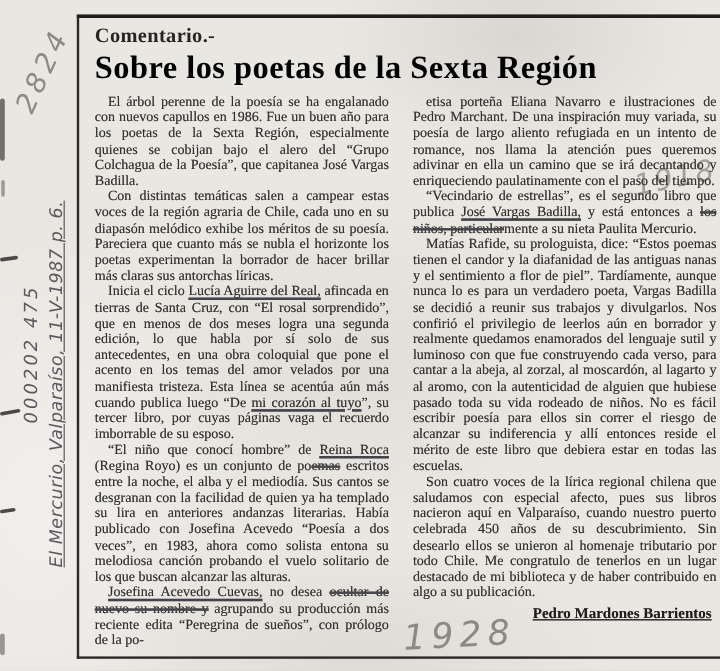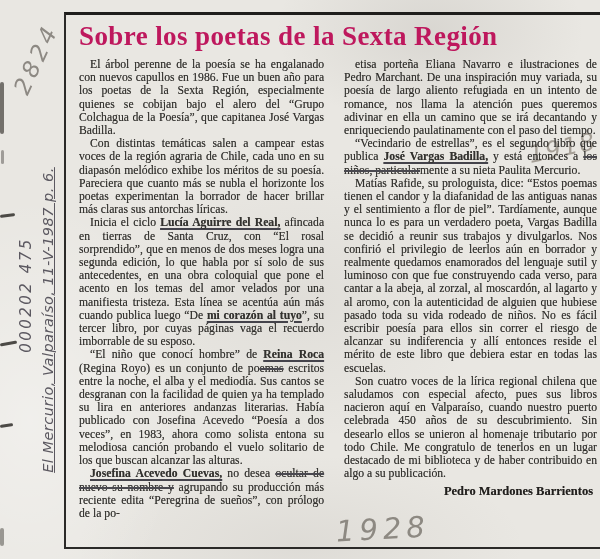--- a/index.html
+++ b/index.html
@@ -21,37 +21,38 @@
     box-sizing:border-box;
     border-top:3px solid #1f1e1c;
     border-left:2px solid #2b2a28;
     border-bottom:2px solid #2b2a28;
     padding:5px 3px 2px 13px;
   }
   .kicker {
     font-weight:bold; font-size:17px; color:#262522; letter-spacing:0.3px; line-height:20px;
   }
   .headline {
-    font-weight:bold; font-size:27px; color:#be185d; letter-spacing:0.4px;
+    font-weight:bold; font-size:27px; color:#000000; letter-spacing:0.4px;
     line-height:30px; margin:1px 0 7px 0;
   }
   .cols { display:flex; gap:20px; }
   .col { text-align:justify; color:#32312e; }
   .col-1 { width:250px; }
   .col-2 { width:258px; }
   .para {
     margin:0; font-size:11.7px; line-height:13.2px; text-indent:11px;
     text-shadow:0 0 0.4px rgba(40,38,35,0.55);
   }
-  .u { text-decoration:underline; text-decoration-thickness:2px; text-decoration-color:#44434b; text-underline-offset:2px;font-weight:bold; }
+  .u { text-decoration:underline; text-decoration-thickness:2px; text-decoration-color:#44434b; text-underline-offset:2px; }
   .s { text-decoration:line-through; text-decoration-thickness:1.8px; text-decoration-color:#4a4950; }
   .byline {
     text-align:right; font-weight:bold; font-size:12.5px; color:#211f1d;
     margin-top:3px; padding-right:4px;
     text-shadow:0 0 0.4px rgba(40,38,35,0.55);
+    text-decoration:underline;
   }
   .hand {
     position:absolute; font-family:"DejaVu Sans", sans-serif; font-style:italic;
     white-space:nowrap; pointer-events:none;
   }
   .pencil { color:#908c86; }
   .ink    { color:#5b5860; }
   .note-2824 { left:-14px; top:46px; width:100px; text-align:center;
     font-size:23px; letter-spacing:4px; transform:rotate(-65deg); color:#8d8983; }
   .source-citation { left:-171px; top:311px; width:440px; height:18px; text-align:center;
@@ -84,20 +85,21 @@
   <div class="margin-tick tick-b"></div>
   <div class="margin-tick tick-c"></div>
 
   <div class="hand pencil note-2824">2824</div>
   <div class="hand ink source-citation">El Mercurio, Valparaíso, 11-V-1987  p. 6.</div>
   <div class="hand ink catalog-number">000202 475</div>
   <div class="hand pencil note-1918">1918</div>
   <div class="hand pencil note-1928">1928</div>
 
   <div class="clipping">
+    <div class="kicker">Comentario.-</div>
     <h1 class="headline">Sobre los poetas de la Sexta Región</h1>
 
     <div class="cols">
       <div class="col col-1">
           <p class="para"><span>El árbol perenne de la poesía se ha engalanado con nuevos capullos en 1986. Fue un buen año para los poetas de la Sexta Región, especialmente quienes se cobijan bajo el alero del “Grupo Colchagua de la Poesía”, que capitanea José Vargas Badilla.</span></p>
           <p class="para"><span>Con distintas temáticas salen a campear estas voces de la región agraria de Chile, cada uno en su diapasón melódico exhibe los méritos de su poesía. Pareciera que cuanto más se nubla el horizonte los poetas experimentan la borrador de hacer brillar más claras sus antorchas líricas.</span></p>
           <p class="para"><span>Inicia el ciclo </span><span class="u">Lucía Aguirre del Real,</span><span> afincada en tierras de Santa Cruz, con “El rosal sorprendido”, que en menos de dos meses logra una segunda edición, lo que habla por sí solo de sus antecedentes, en una obra coloquial que pone el acento en los temas del amor velados por una manifiesta tristeza. Esta línea se acentúa aún más cuando publica luego “De </span><span class="u">mi corazón al tuyo</span><span>”, su tercer libro, por cuyas páginas vaga el recuerdo imborrable de su esposo.</span></p>
           <p class="para"><span>“El niño que conocí hombre” de </span><span class="u">Reina Roca</span><span> (Regina Royo) es un conjunto de po</span><span class="s">emas</span><span> escritos entre la noche, el alba y el mediodía. Sus cantos se desgranan con la facilidad de quien ya ha templado su lira en anteriores andanzas literarias. Había publicado con Josefina Acevedo “Poesía a dos veces”, en 1983, ahora como solista entona su  melodiosa canción probando el vuelo solitario de los que buscan alcanzar las alturas.</span></p>
           <p class="para"><span class="u">Josefina Acevedo Cuevas,</span><span> no desea </span><span class="s">ocultar de nuevo su nombre y</span><span> agrupando su producción más reciente edita “Peregrina de sueños”, con prólogo de la po-</span></p>
         </div>

